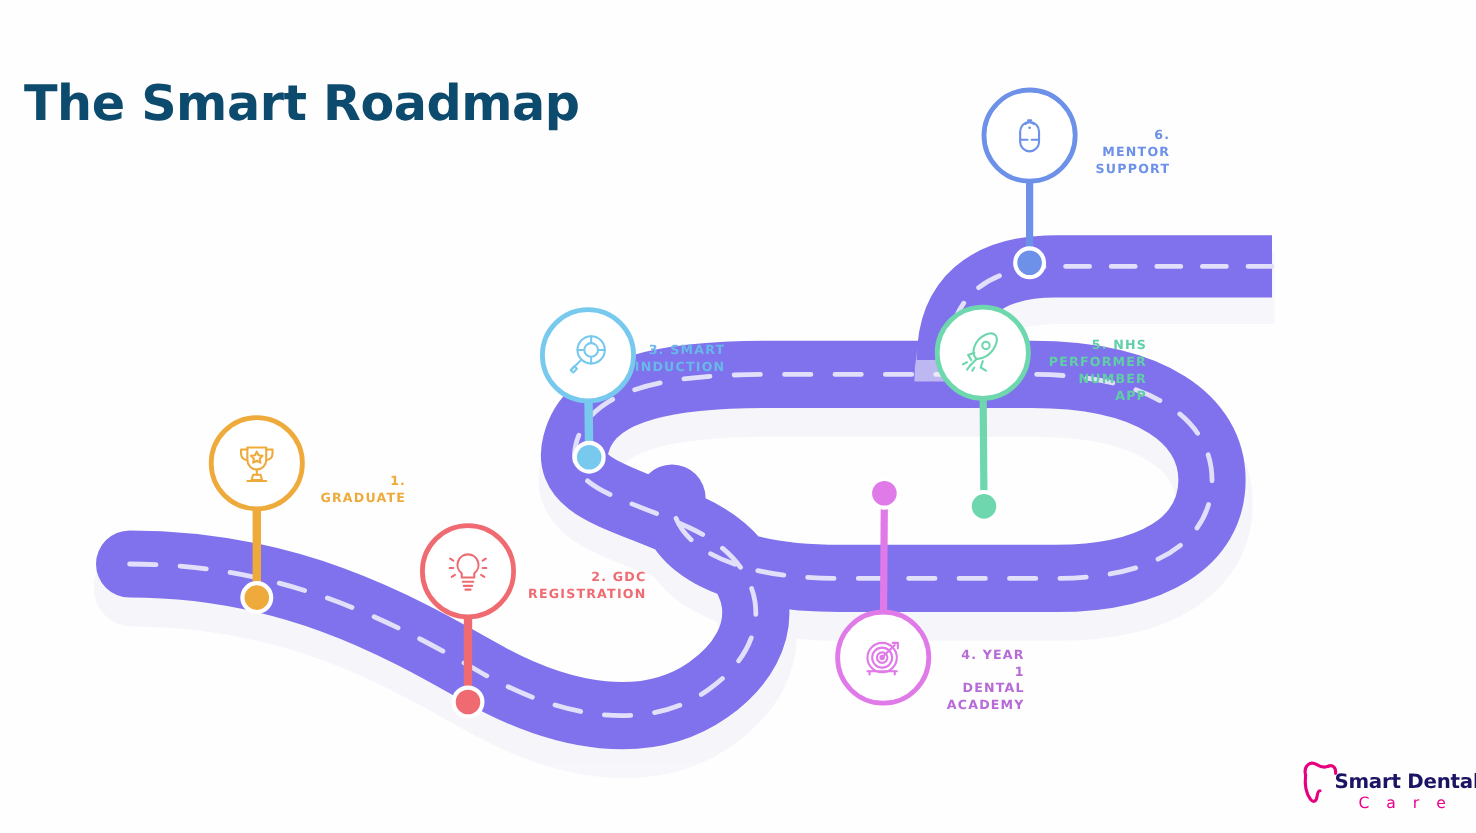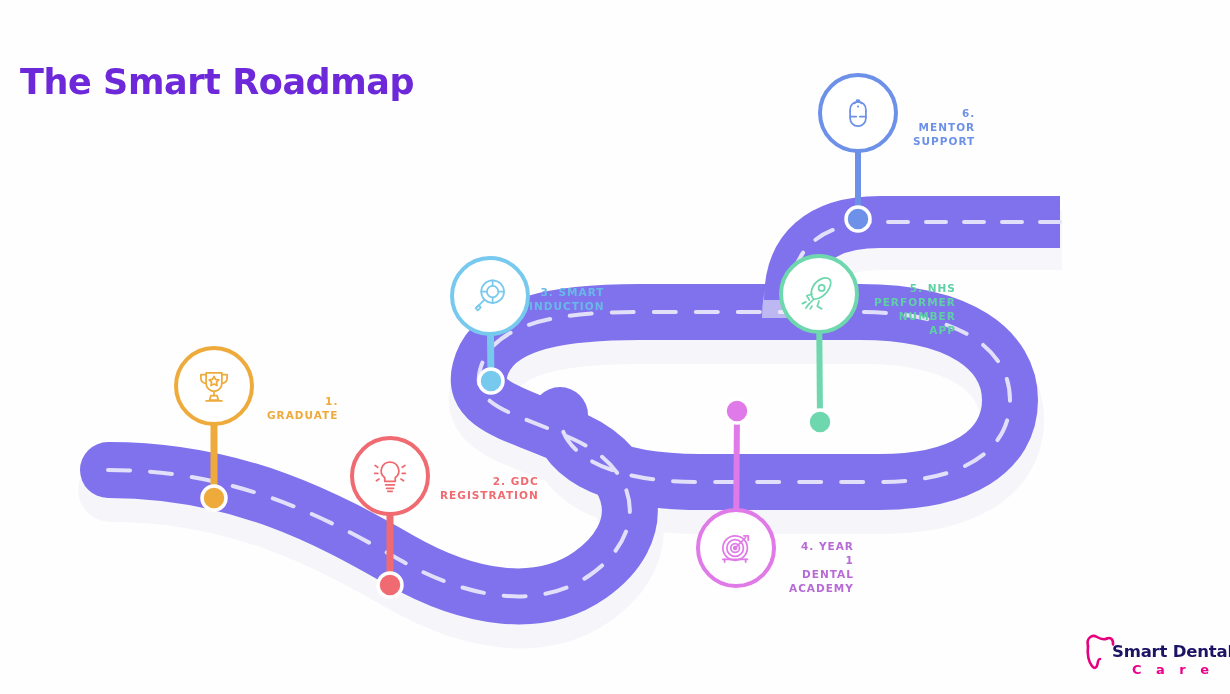--- a/index.html
+++ b/index.html
@@ -12,24 +12,24 @@
   #stage {
     position: relative;
     width: 1230px; height: 694px;
     background: #fefefe;
   }
 
   
   #page-title {
     position: absolute;
     left: 20px; top: 62px;
-    font-size: 35px;
+    font-size: 41px;
     font-weight: 700;
     letter-spacing: -0.4px;
-    color: #6d28d9;
+    color: #0c4a6e;
     font-family: "DejaVu Sans", sans-serif;
     white-space: nowrap;
   }
 
   
   #road-svg {
     position: absolute;
     left: 0; top: 0;
     width: 1230px; height: 694px;
   }
@@ -74,21 +74,21 @@
     font-weight: 700;
     color: #1b1464;
     font-family: "DejaVu Sans", sans-serif;
     letter-spacing: -0.2px;
     white-space: nowrap;
   }
   #logo-text-sub {
     position: absolute;
     left: 52px; top: 34px;
     font-size: 13px;
-    font-weight: 700;
+    font-weight: 400;
     color: #ec008c;
     letter-spacing: 5px;
     font-family: "DejaVu Sans", sans-serif;
     white-space: nowrap;
   }
   #logo-tooth { position: absolute; left: 0px; top: 4px; }
 </style>
 </head>
 <body>
 

